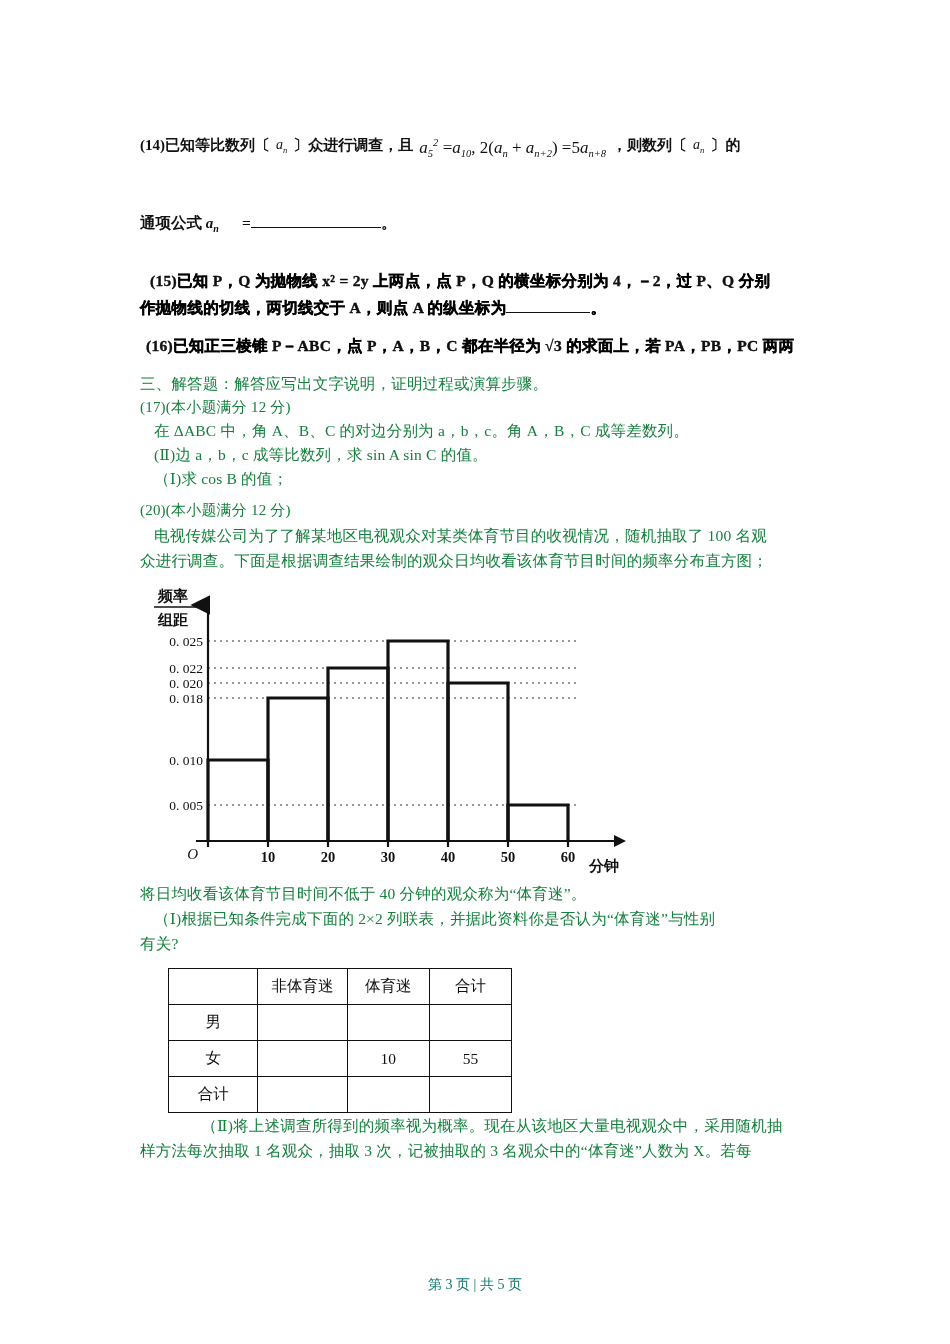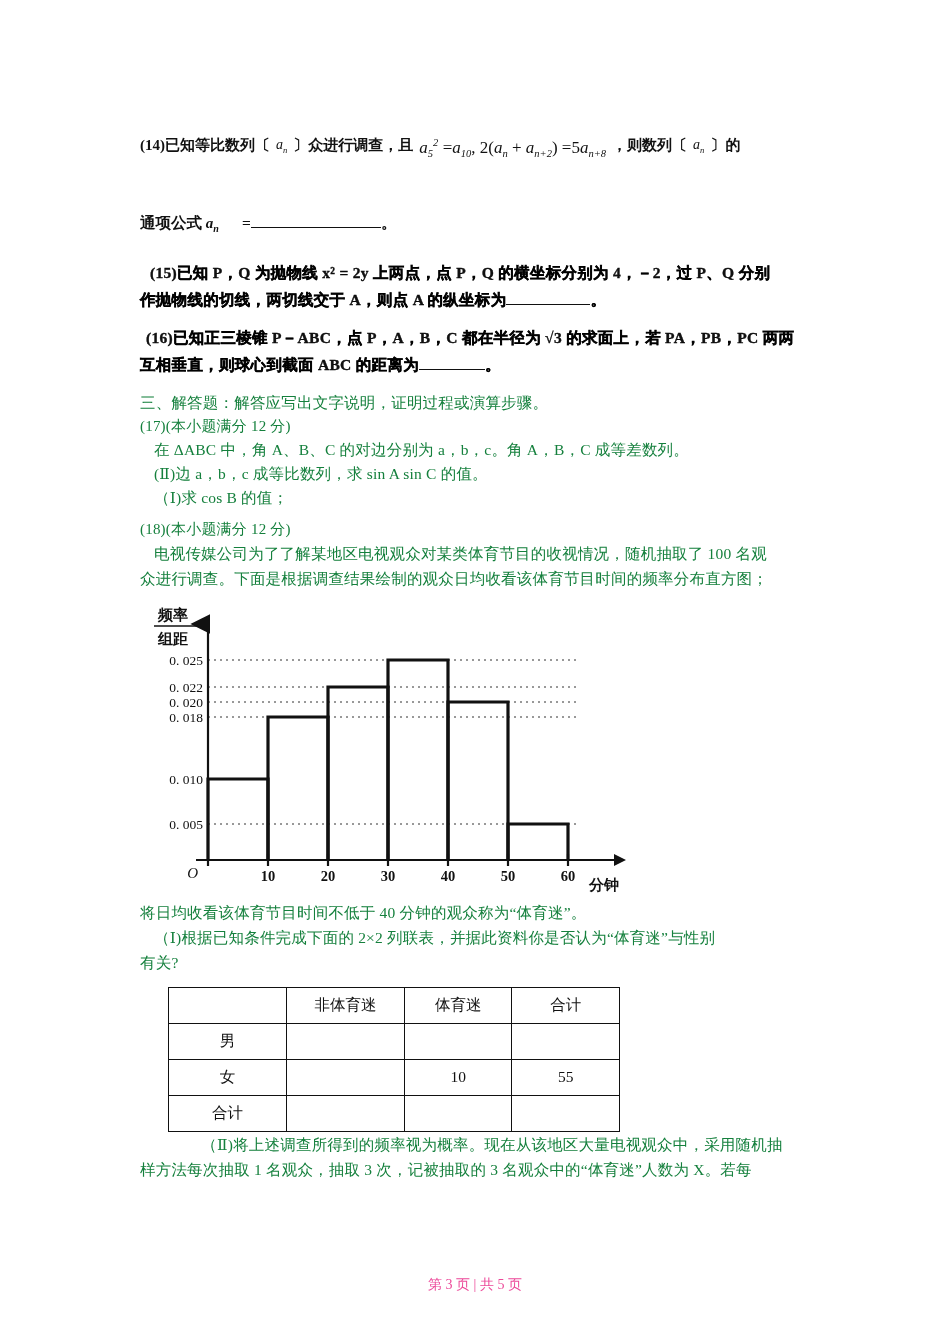--- a/index.html
+++ b/index.html
@@ -109,21 +109,21 @@
   }
   .chart-wrap svg { display: block; }
 
   
   .ctable-wrap {
     margin-top: 12px;
     margin-left: 28px;
   }
   table.ctable {
     border-collapse: collapse;
-    width: 452px;
+    width: 344px;
     font-size: 15.5px;
   }
   table.ctable td {
     border: 1.3px solid #111;
     height: 33px;
     text-align: center;
     padding: 1px 4px;
     font-family: "Liberation Serif", serif;
   }
   table.ctable td.hd { font-size: 15.5px; }
@@ -135,21 +135,21 @@
   .after-table { font-size: 15.5px; line-height: 1.62; text-align: center; }
 
   
   .footer {
     position: absolute;
     left: 0;
     top: 1276px;
     width: 950px;
     text-align: center;
     font-size: 14px;
-    color: #ec4899;
+    color: #0f766e;
     font-family: "Liberation Serif", serif;
   }
 </style>
 </head>
 <body>
 
 <div class="page">
   <div class="content">
 
     <div class="q14">
@@ -162,42 +162,39 @@
       <span>，则数列〔</span>
         <span class="mathbox" style="top:0;font-size:14px;">a<sub>n</sub></span>
         <span>〕的</span>
     </div>
 
     <div class="q14row2">
       <span>通项公式</span><span class="mi" style="font-size:15px;">&nbsp;a<sub style="font-size:10px;">n</sub></span>
       &nbsp;&nbsp;&nbsp;&nbsp;&nbsp;<span>=</span><span class="blank-ul bl-long"></span><span>。</span>
     </div>
 
-    <div class="heavy" style="margin-top:26px; padding-left:10px;font-family:Liberation Serif, serif;">
+    <div class="heavy" style="margin-top:34px; padding-left:10px;font-family:Liberation Serif, serif;">
       <span>(15)已知 P，Q 为抛物线 x² = 2y 上两点，点 P，Q 的横坐标分别为 4，－2，过 P、Q 分别</span>
     </div>
     <div class="heavy">
       <span>作抛物线的切线，两切线交于 A，则点 A 的纵坐标为</span><span class="blank-ul bl-mid"></span><span>。</span>
     </div>
 
     <div class="heavy" style="margin-top:12px; padding-left:6px;">
       <span>(16)已知正三棱锥 P－ABC，点 P，A，B，C 都在半径为 √3 的求面上，若 PA，PB，PC 两两</span>
-    </div>
-    <div class="heavy">
-      <span>互相垂直，则球心到截面 ABC 的距离为</span><span class="blank-ul bl-short"></span><span>。</span>
     </div>
 
     <div class="line sec3">三、解答题：解答应写出文字说明，证明过程或演算步骤。</div>
 
     <div class="line q17head">(17)(本小题满分 12 分)</div>
     <div class="line q-body indent">在 ΔABC 中，角 A、B、C 的对边分别为 a，b，c。角 A，B，C 成等差数列。</div>
     <div class="line q-body indent">(Ⅱ)边 a，b，c 成等比数列，求 sin A sin C 的值。</div>
     <div class="line q-body indent">（Ⅰ)求 cos B 的值；</div>
 
-    <div class="line q19head">(18)(本小题满分 12 分)</div>
+    <div class="line q19head">(20)(本小题满分 12 分)</div>
     <div class="line q19text indent">电视传媒公司为了了解某地区电视观众对某类体育节目的收视情况，随机抽取了 100 名观</div>
     <div class="line q19text">众进行调查。下面是根据调查结果绘制的观众日均收看该体育节目时间的频率分布直方图；</div>
 
     <div class="chart-wrap">
       <svg width="500" height="300" viewBox="0 0 500 300">
         <defs>
           <marker id="arrowUp" markerWidth="9" markerHeight="9" refX="4.5" refY="8" orient="auto">
             <path d="M4.5,0 L0,9 L9,9 Z" fill="#111"></path>
           </marker>
         </defs>

